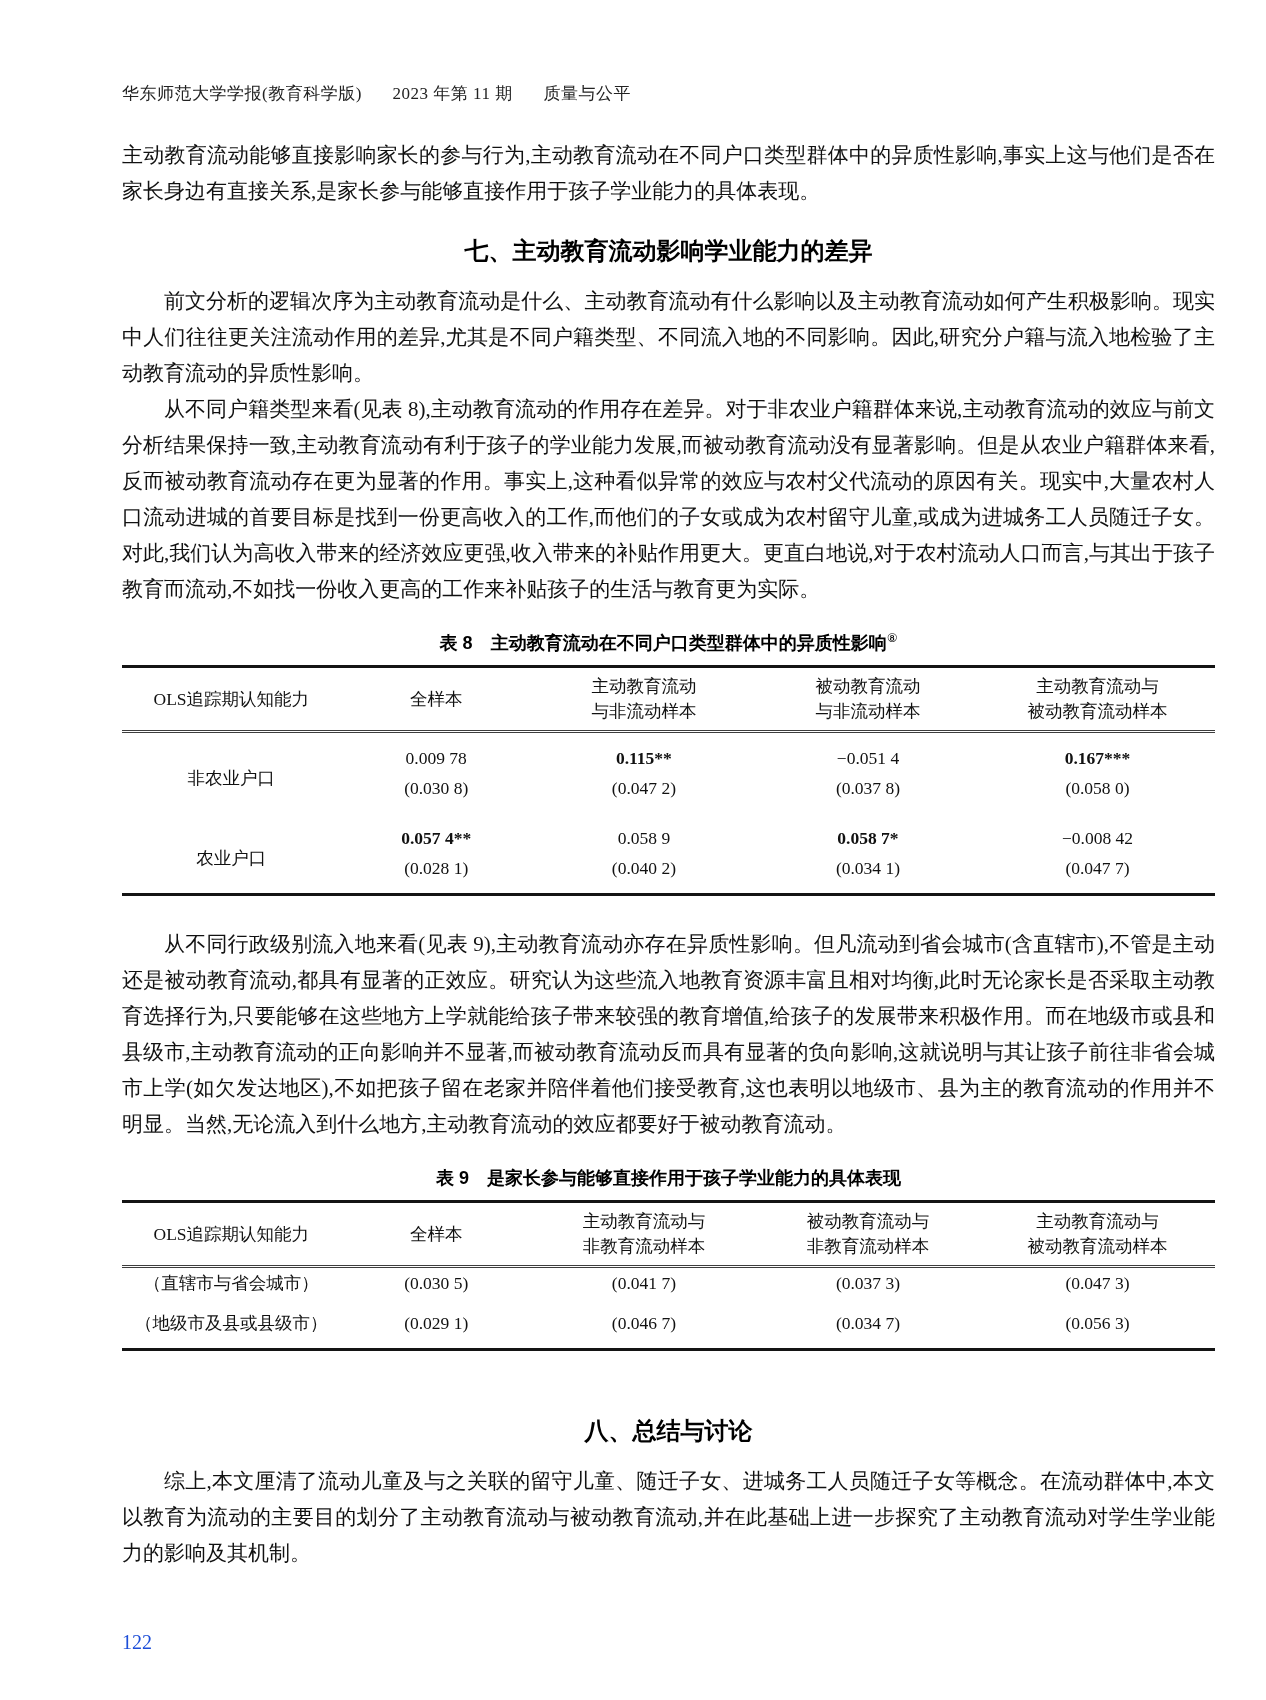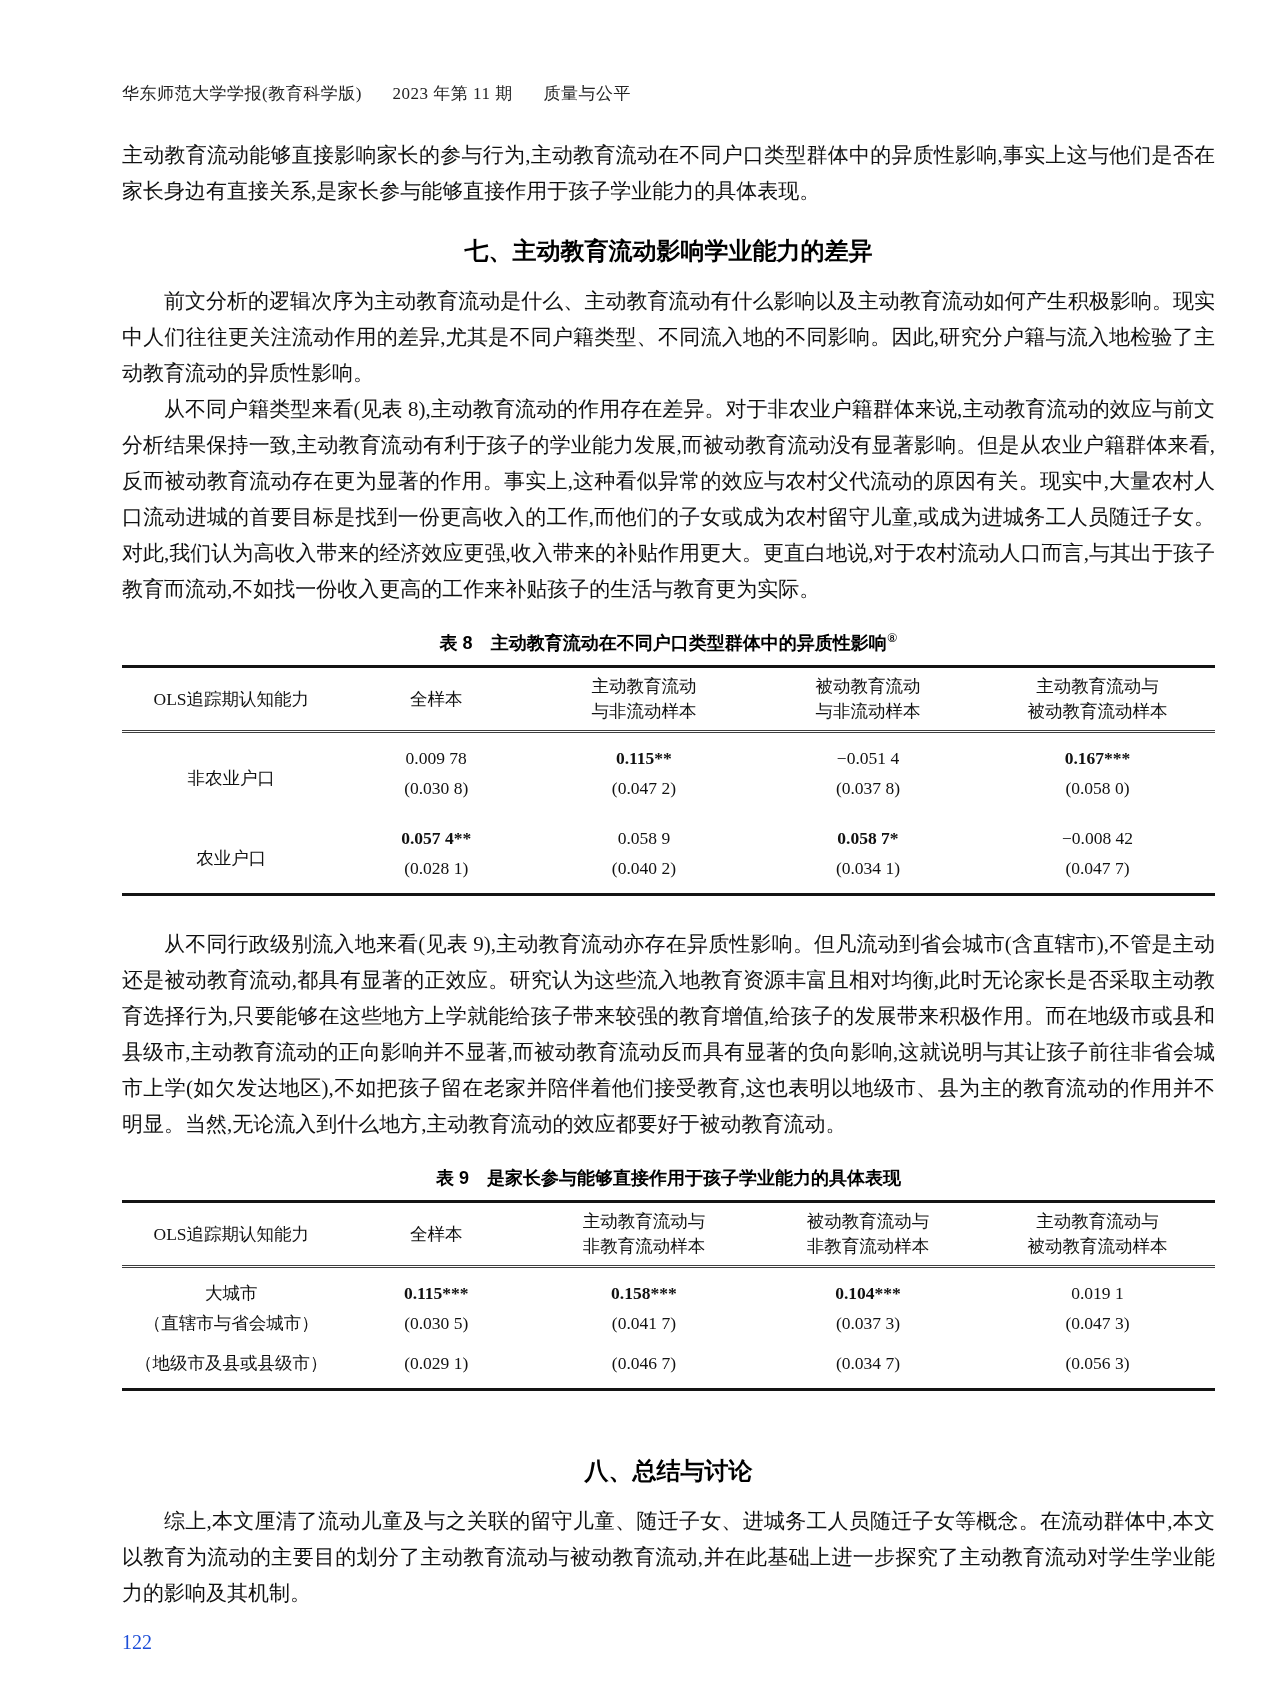--- a/index.html
+++ b/index.html
@@ -202,27 +202,20 @@
           <span class="hline">被动教育流动与</span>
           <span class="hline">非教育流动样本</span>
         </th>
         <th>
           <span class="hline">主动教育流动与</span>
           <span class="hline">被动教育流动样本</span>
         </th>
       </tr>
     </thead>
     <tbody>
-      <tr class="value-row">
-        <td class="row-label">大城市</td>
-        <td class="v-bold">0.115***</td>
-        <td class="v-bold">0.158***</td>
-        <td class="v-bold">0.104***</td>
-        <td>0.019 1</td>
-      </tr>
       <tr class="se-row">
         <td class="row-label">（直辖市与省会城市）</td>
         <td>(0.030 5)</td>
         <td>(0.041 7)</td>
         <td>(0.037 3)</td>
         <td>(0.047 3)</td>
       </tr>
       <tr class="se-row">
         <td class="row-label">（地级市及县或县级市）</td>
         <td>(0.029 1)</td>

